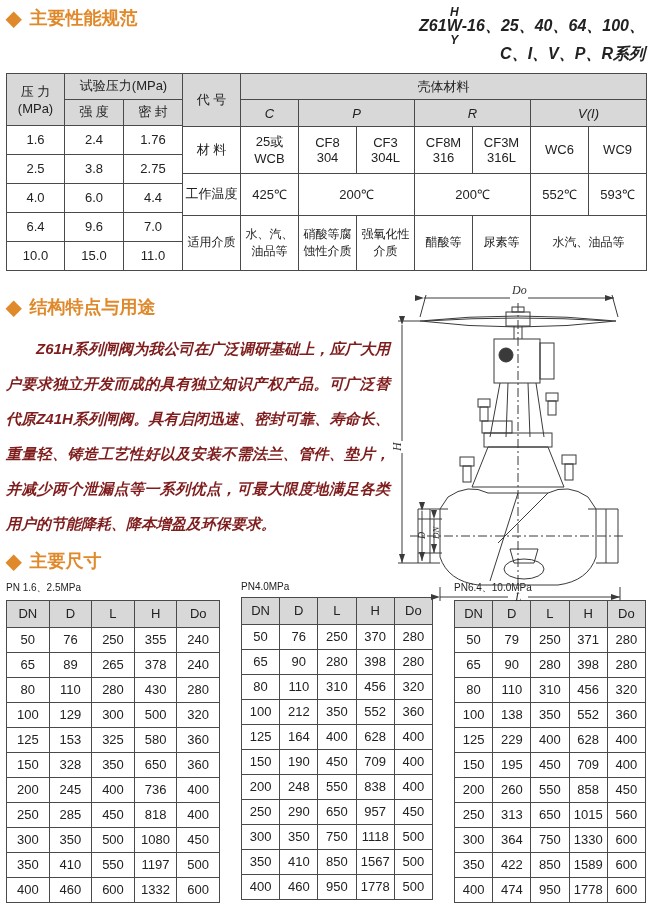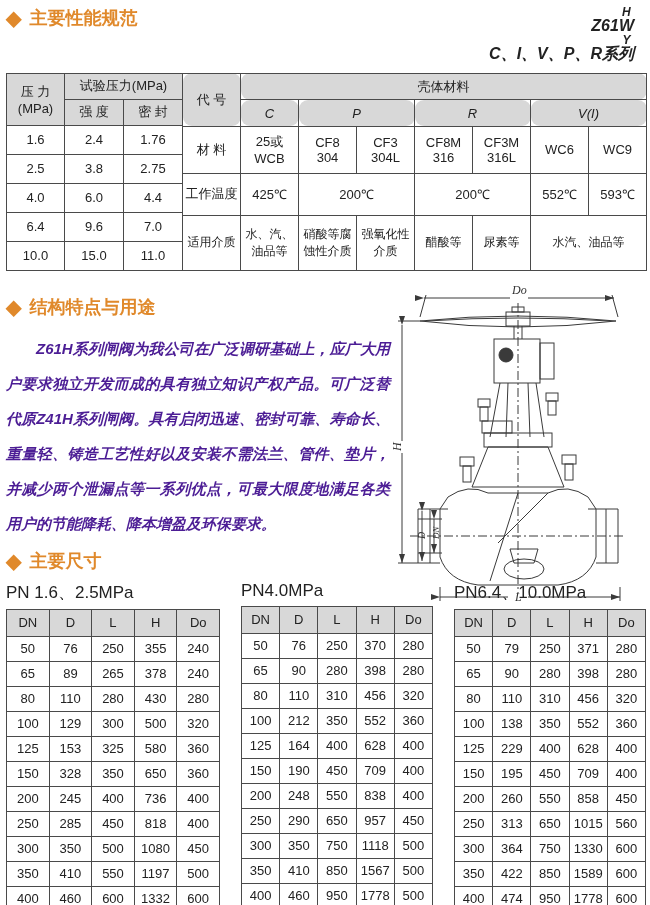--- a/index.html
+++ b/index.html
@@ -3,51 +3,51 @@
 <meta charset="utf-8">
 <style>
   html,body{margin:0;padding:0;background:#fff;}
   .page{width:650px;height:905px;box-sizing:border-box;padding:6px 4px 0 6px;
         font-family:"Liberation Sans",sans-serif;color:#222;position:relative;overflow:hidden;background:#fff;}
   
   .sec-head{display:flex;align-items:center;gap:8px;color:#e0892b;font-weight:bold;font-size:18px;}
   .diamond{font-size:20px;line-height:1;color:#e0892b;}
   
   .top-row{display:flex;justify-content:space-between;align-items:flex-start;}
-  .series-title{font-style:italic;font-weight:bold;font-size:16px;text-align:right;margin-right:12px;line-height:1.05;}
+  .series-title{font-style:italic;font-weight:bold;font-size:16px;text-align:right;margin-right:1px;line-height:1.05;}
   .series-line1{display:flex;justify-content:flex-end;align-items:center;}
   .model-stack{display:inline-flex;flex-direction:column;align-items:center;line-height:1;}
   .model-stack .small{font-size:12px;}
   
   .perf-wrap{display:flex;margin-top:10px;}
   table{border-collapse:collapse;table-layout:fixed;}
   .perf-wrap td,.perf-wrap th{border:1px solid #4a4a4a;text-align:center;vertical-align:middle;
         font-size:13px;font-weight:normal;padding:0 1px;white-space:pre-line;}
   .perf-wrap .hd{background:#d8d8d8;}
   .perf-left{width:176px;}
   .perf-left col.c1{width:58px}.perf-left col.c2{width:59px}.perf-left col.c3{width:59px}
   .perf-left tr.hr td{height:25px;}
   .perf-left tr.dr td{height:28px;margin-top:8px;}
   .perf-right{width:466px;margin-left:-1px;}
   .perf-right col{width:58px;}
-  .perf-right tr.hr td{height:25px;border-radius:9px;}
+  .perf-right tr.hr td{height:25px;}
   .perf-right .it{font-style:italic;}
   .perf-right tr.mat td{height:45px;}
   .perf-right tr.tmp td{height:40px;}
   .perf-right tr.med td{height:53px;font-size:12px;}
   
   .sec2{position:relative;margin-top:24px;}
   .para{width:384px;font-size:15px;font-weight:bold;font-style:italic;line-height:35px;
-        text-align:justify;text-indent:2em;margin:12px 0 0 0;color:#4c1d95;}
+        text-align:justify;text-indent:2em;margin:12px 0 0 0;color:#7f1d1d;}
   .valve-svg{position:absolute;top:-14px;right:0;}
   
   .sec3{margin-top:8px;}
   .dim-row{display:flex;justify-content:space-between;margin-top:4px;}
   .dim-block{display:flex;flex-direction:column;}
-  .dim-title{font-size:17px;color:#222;margin:4px 0 5px 0;}
+  .dim-title{font-size:10px;color:#222;margin:4px 0 5px 0;}
   .dim-table{border-collapse:collapse;table-layout:fixed;}
   .dim-table td{border:1px solid #4a4a4a;text-align:center;vertical-align:middle;font-size:13px;height:24px;padding:0;}
   .dim-table tr.hr td{background:#d8d8d8;height:26px;}
   .t1{width:214px}.t2{width:192px}.t3{width:192px}
   .dim-table col{width:20%;}
 </style>
 </head>
 <body>
 
 <div class="page">
@@ -58,20 +58,21 @@
       <span>主要性能规范</span>
     </div>
     <div class="series-title">
       <div class="series-line1">
         <span>Z61</span>
           <span class="model-stack">
             <span class="small">H</span>
             <span>W</span>
             <span class="small">Y</span>
           </span>
+          <span>-16、25、40、64、100、</span>
       </div>
       <div>C、I、V、P、R系列</div>
     </div>
   </div>
 
   <div class="perf-wrap">
     <table class="perf-left">
       <colgroup>
           <col class="c1">
           <col class="c2">

